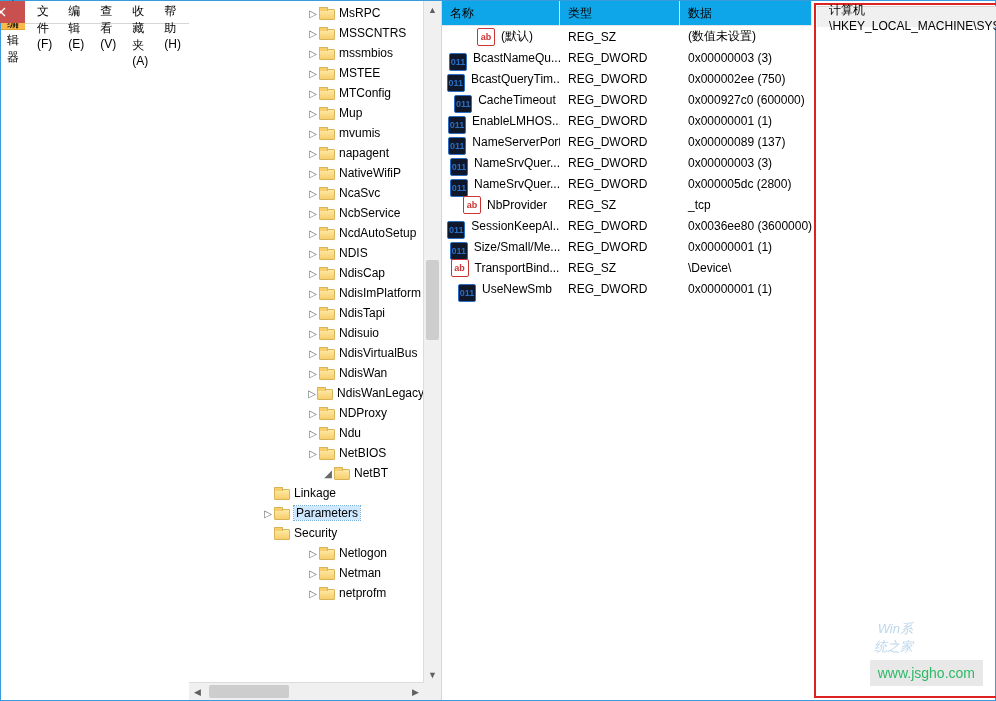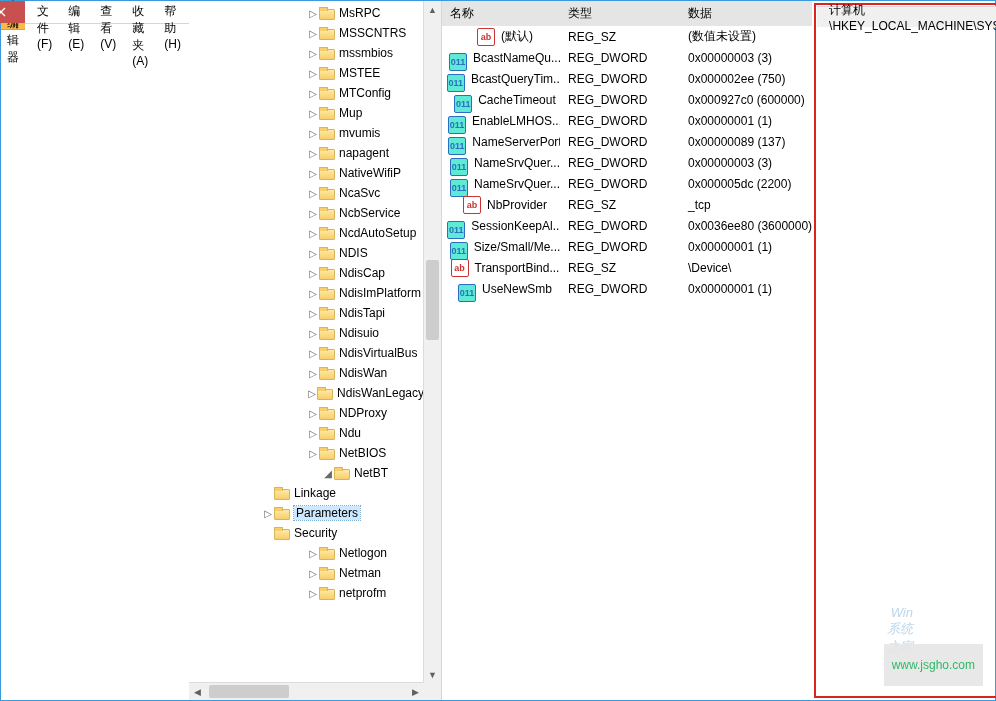--- a/index.html
+++ b/index.html
@@ -36,39 +36,39 @@
   .tree-row .expander { width:12px; text-align:center; color:#6a6a6a; font-size:10px; margin-right:0; }
   .tree-row .folder-icon { width:16px; height:13px; margin-right:4px; position:relative; flex-shrink:0; }
   .tree-row .folder-icon::before { content:""; position:absolute; top:2px; left:0; right:0; bottom:0; background:linear-gradient(#ffe9a6,#f7ce6b); border:1px solid #d8b558; border-radius:1px; }
   .tree-row .folder-icon::after { content:""; position:absolute; top:0; left:0; width:7px; height:3px; background:#f7ce6b; border:1px solid #d8b558; border-bottom:none; border-radius:1px 1px 0 0; }
   .tree-row .label { font-size:12px; color:#000; }
   .tree-row.selected .label { background:#cde8ff; outline:1px dotted #7aaed6; padding:0 2px; }
   .depth0 { padding-left:118px; }
   .depth1 { padding-left:133px; }
   .depth2 { padding-left:73px; }
   .list-pane { flex:1; display:flex; flex-direction:column; min-height:0; }
-  .list-header { display:flex; height:24px; align-items:flex-end; border-bottom:1px solid #e5e5e5; background:#e5e5e5; }
+  .list-header { display:flex; height:24px; align-items:flex-end; border-bottom:1px solid #e5e5e5; background:#0ea5e9; }
   .list-header .col { padding-left:8px; font-size:12px; color:#000; border-right:1px solid #e5e5e5; height:100%; display:flex; align-items:center; box-sizing:border-box; }
   .col-name { width:118px; }
   .col-type { width:120px; }
   .col-data { flex:1; }
   .list-body { flex:1; overflow:auto; }
   .list-row { display:flex; align-items:center; height:21px; }
   .list-row .cell { padding-left:8px; font-size:12px; color:#000; overflow:hidden; text-overflow:ellipsis; white-space:nowrap; box-sizing:border-box;justify-content:center; }
   .val-icon { width:16px; height:16px; margin-right:6px; flex-shrink:0; display:inline-flex; align-items:center; justify-content:center; font-size:9px; font-weight:bold; border-radius:2px; }
   .val-icon.sz { background:#fff; border:1px solid #c33; color:#c33; }
-  .val-icon.dw { background:#5eead4; border:1px solid #2a6fc3; color:#2a6fc3;margin-top:8px; }
+  .val-icon.dw { background:#0f172a; border:1px solid #2a6fc3; color:#2a6fc3;margin-top:8px; }
   .cell.name { width:118px; display:flex; align-items:center; }
   .cell.type { width:120px; }
   .cell.data { flex:1; }
   .statusbar-wrap { border:2px solid #d22; margin:2px; padding:1px; }
   .statusbar { height:20px; background:#f0f0f0; border-top:1px solid #d6d6d6; display:flex; align-items:center; padding-left:12px; font-size:12px; color:#000; }
   .watermark { position:absolute; right:12px; bottom:14px; text-align:right; pointer-events:none; }
   .watermark .wm1 { font-size:28px; font-weight:bold; font-style:italic; color:#18b257; letter-spacing:1px; }
-  .watermark .wm2 { font-size:12px; color:#18b257; background:#e6e6e6; padding:14px 8px; display:inline-block; opacity:.9;text-align:right; }
+  .watermark .wm2 { font-size:14px; color:#18b257; background:#e6e6e6; padding:5px 8px; display:inline-block; opacity:.9;text-align:right; }
   .watermark .ghost { position:absolute; right:70px; bottom:30px; font-size:13px; color:#bdd6ea; font-style:italic; }
 </style>
 </head>
 <body>
 
 <div class="window">
 
   <div class="titlebar">
     <div class="app-icon"></div>
     <div class="title-text">注册表编辑器</div>
@@ -326,21 +326,21 @@
             </div>
             <div class="cell type">REG_DWORD</div>
             <div class="cell data">0x00000003 (3)</div>
           </div>
           <div class="list-row">
             <div class="cell name">
               <span class="val-icon dw">011</span>
               <span>NameSrvQuer...</span>
             </div>
             <div class="cell type">REG_DWORD</div>
-            <div class="cell data">0x000005dc (2200)</div>
+            <div class="cell data">0x000005dc (2800)</div>
           </div>
           <div class="list-row">
             <div class="cell name">
               <span class="val-icon sz">ab</span>
               <span>NbProvider</span>
             </div>
             <div class="cell type">REG_SZ</div>
             <div class="cell data">_tcp</div>
           </div>
           <div class="list-row">

